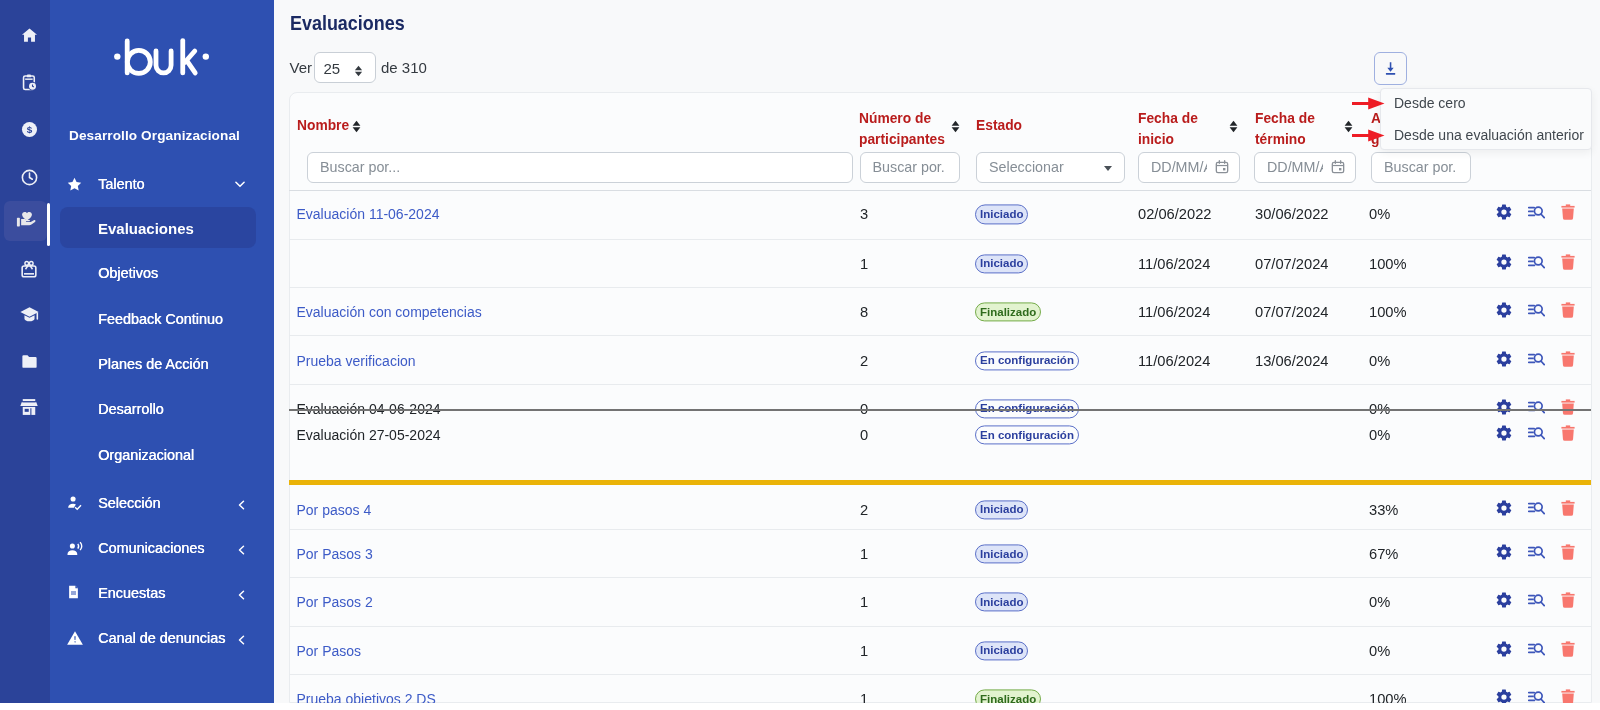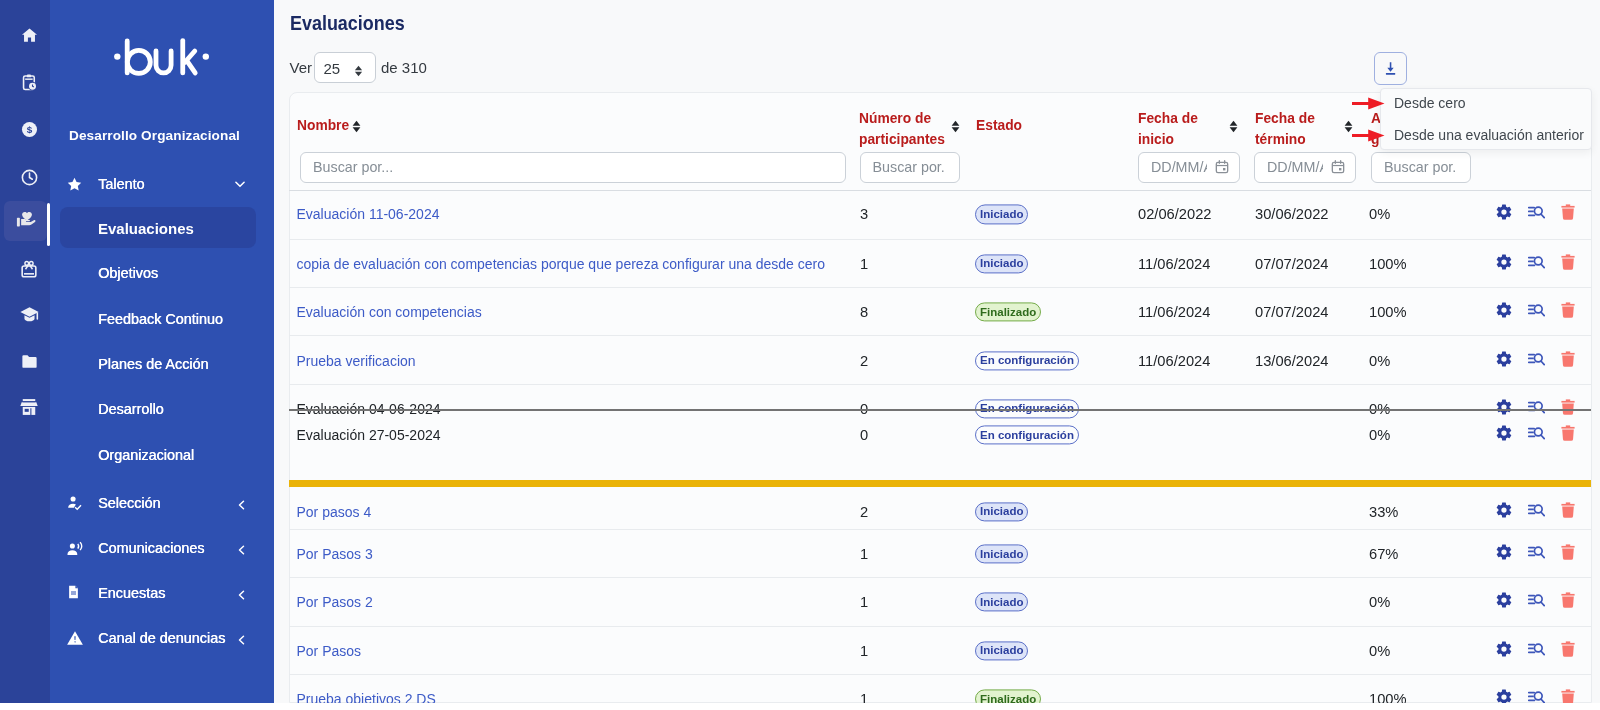--- a/index.html
+++ b/index.html
@@ -220,22 +220,26 @@
           <path d="M4.5 12.2L8.4 7.3H0.6z"></path>
         </svg></div>
       <div class="hl" style="left:1255px;top:111px">Fecha de</div>
       <div class="hl" style="left:1255px;top:131.7px">término</div>
       <div class="sort" style="left:1343.5px;top:119.2px"><svg width="9" height="13" viewBox="0 0 9 13" fill="#212529">
           <path d="M4.5 0.8L8.4 5.7H0.6z"></path>
           <path d="M4.5 12.2L8.4 7.3H0.6z"></path>
         </svg></div>
       <div class="hl" style="left:1371px;top:111px">Avance</div>
       <div class="hl" style="left:1371px;top:131.7px">general</div>
-    <div class="fin" style="left:300px;width:546px">Buscar por...</div>
+    <div class="fin" style="left:307px;width:546px">Buscar por...</div>
     <div class="fin" style="left:859.5px;width:100px">Buscar por.</div>
+    <div class="fin" style="left:976px;width:149px;justify-content:space-between;padding-right:12px">
+        <span>Seleccionar</span>
+        <span style="width:0;height:0;border-left:4.5px solid transparent;border-right:4.5px solid transparent;border-top:5px solid #495057;margin-top:2px"></span>
+      </div>
     <div class="fin" style="left:1138px;width:102px;justify-content:space-between;padding-right:9px">
         <span style="overflow:hidden;width:56px">DD/MM/A</span>
         <svg width="16" height="16" viewBox="0 0 24 24" fill="none" stroke="#8a9097" stroke-width="2">
           <rect x="3.5" y="5" width="17" height="15.5" rx="2.5"></rect>
           <path d="M3.5 9.8h17" stroke-width="1.8"></path>
           <path d="M8 2.5v4M16 2.5v4" stroke-linecap="round"></path>
           <rect x="13.5" y="13.5" width="3.6" height="3.6" fill="#8a9097" stroke="none"></rect>
         </svg>
       </div>
     <div class="fin" style="left:1254px;width:102px;justify-content:space-between;padding-right:9px">
@@ -264,21 +268,20 @@
             <circle cx="14.3" cy="9.8" r="5"></circle>
             <path d="M18 13.9l4 4.4"></path>
           </svg></div>
         <div class="ic" style="left:1272px"><svg width="14" height="16" viewBox="0 0 14 16" fill="#f8776e">
             <path d="M1.2 4.6h11.6l-.75 9.6a1.8 1.8 0 0 1-1.8 1.66H3.75a1.8 1.8 0 0 1-1.8-1.66L1.2 4.6z"></path>
             <path d="M0.4 1.9h13.2v1.7H0.4z" rx="1"></path>
             <path d="M4.8 0.4h4.4v2H4.8z"></path>
           </svg></div>
       </div>
 <div class="row" style="top:238.7px;border-top:1px solid #e8ebee;">
-        <div class="c nm nm-link">copia de evaluación con competencias porque que pereza configurar una desde cero</div>
         <div class="c" style="left:571px">1</div>
         <div class="c pc" style="left:686px"><span class="pill" style="background:#dde4f8;border-color:#5a6fc8;color:#2b3f9e">Iniciado</span></div>
         <div class="c" style="left:849px">11/06/2024</div>
         <div class="c" style="left:966px">07/07/2024</div>
         <div class="c" style="left:1080px">100%</div>
         <div class="ic" style="left:1205.5px"><svg width="18" height="18" viewBox="0 0 24 24" fill="#2b3f9e">
             <path d="M19.4 13c.04-.32.06-.65.06-1s-.02-.68-.07-1l2.1-1.65a.5.5 0 0 0 .12-.64l-2-3.46a.5.5 0 0 0-.61-.22l-2.49 1a7.3 7.3 0 0 0-1.7-.98l-.37-2.65A.5.5 0 0 0 13.95 2h-4a.5.5 0 0 0-.5.42l-.37 2.65c-.61.25-1.17.6-1.69.98l-2.49-1a.5.5 0 0 0-.61.22l-2 3.46a.5.5 0 0 0 .12.64L4.55 11c-.05.32-.08.66-.08 1s.03.68.08 1l-2.12 1.65a.5.5 0 0 0-.12.64l2 3.46c.13.22.39.3.61.22l2.49-1c.52.4 1.08.73 1.69.98l.37 2.65c.04.24.25.42.5.42h4c.25 0 .46-.18.5-.42l.37-2.65c.61-.25 1.17-.59 1.69-.98l2.49 1c.23.09.49 0 .61-.22l2-3.46a.5.5 0 0 0-.12-.64L19.4 13zm-7.45 2.5a3.5 3.5 0 1 1 0-7 3.5 3.5 0 0 1 0 7z"></path>
           </svg></div>
         <div class="ic" style="left:1237.5px"><svg width="19" height="17" viewBox="0 0 24 22" fill="none" stroke="#3d56ba" stroke-width="2.2" stroke-linecap="round">
             <path d="M2 5.3h7M2 10.3h5.5M2 15.3h7.5"></path>
@@ -364,21 +367,21 @@
             <path d="M2 5.3h7M2 10.3h5.5M2 15.3h7.5"></path>
             <circle cx="14.3" cy="9.8" r="5"></circle>
             <path d="M18 13.9l4 4.4"></path>
           </svg></div>
         <div class="ic" style="left:1272px"><svg width="14" height="16" viewBox="0 0 14 16" fill="#f8776e">
             <path d="M1.2 4.6h11.6l-.75 9.6a1.8 1.8 0 0 1-1.8 1.66H3.75a1.8 1.8 0 0 1-1.8-1.66L1.2 4.6z"></path>
             <path d="M0.4 1.9h13.2v1.7H0.4z" rx="1"></path>
             <path d="M4.8 0.4h4.4v2H4.8z"></path>
           </svg></div>
       </div>
-<div class="row" style="top:480.4px;border-top:7px solid #eab308;">
+<div class="row" style="top:480.4px;border-top:5px solid #eab308;">
         <div class="c nm nm-link">Por pasos 4</div>
         <div class="c" style="left:571px">2</div>
         <div class="c pc" style="left:686px"><span class="pill" style="background:#dde4f8;border-color:#5a6fc8;color:#2b3f9e">Iniciado</span></div>
         <div class="c" style="left:1080px">33%</div>
         <div class="ic" style="left:1205.5px"><svg width="18" height="18" viewBox="0 0 24 24" fill="#2b3f9e">
             <path d="M19.4 13c.04-.32.06-.65.06-1s-.02-.68-.07-1l2.1-1.65a.5.5 0 0 0 .12-.64l-2-3.46a.5.5 0 0 0-.61-.22l-2.49 1a7.3 7.3 0 0 0-1.7-.98l-.37-2.65A.5.5 0 0 0 13.95 2h-4a.5.5 0 0 0-.5.42l-.37 2.65c-.61.25-1.17.6-1.69.98l-2.49-1a.5.5 0 0 0-.61.22l-2 3.46a.5.5 0 0 0 .12.64L4.55 11c-.05.32-.08.66-.08 1s.03.68.08 1l-2.12 1.65a.5.5 0 0 0-.12.64l2 3.46c.13.22.39.3.61.22l2.49-1c.52.4 1.08.73 1.69.98l.37 2.65c.04.24.25.42.5.42h4c.25 0 .46-.18.5-.42l.37-2.65c.61-.25 1.17-.59 1.69-.98l2.49 1c.23.09.49 0 .61-.22l2-3.46a.5.5 0 0 0-.12-.64L19.4 13zm-7.45 2.5a3.5 3.5 0 1 1 0-7 3.5 3.5 0 0 1 0 7z"></path>
           </svg></div>
         <div class="ic" style="left:1237.5px"><svg width="19" height="17" viewBox="0 0 24 22" fill="none" stroke="#3d56ba" stroke-width="2.2" stroke-linecap="round">
             <path d="M2 5.3h7M2 10.3h5.5M2 15.3h7.5"></path>
             <circle cx="14.3" cy="9.8" r="5"></circle>

